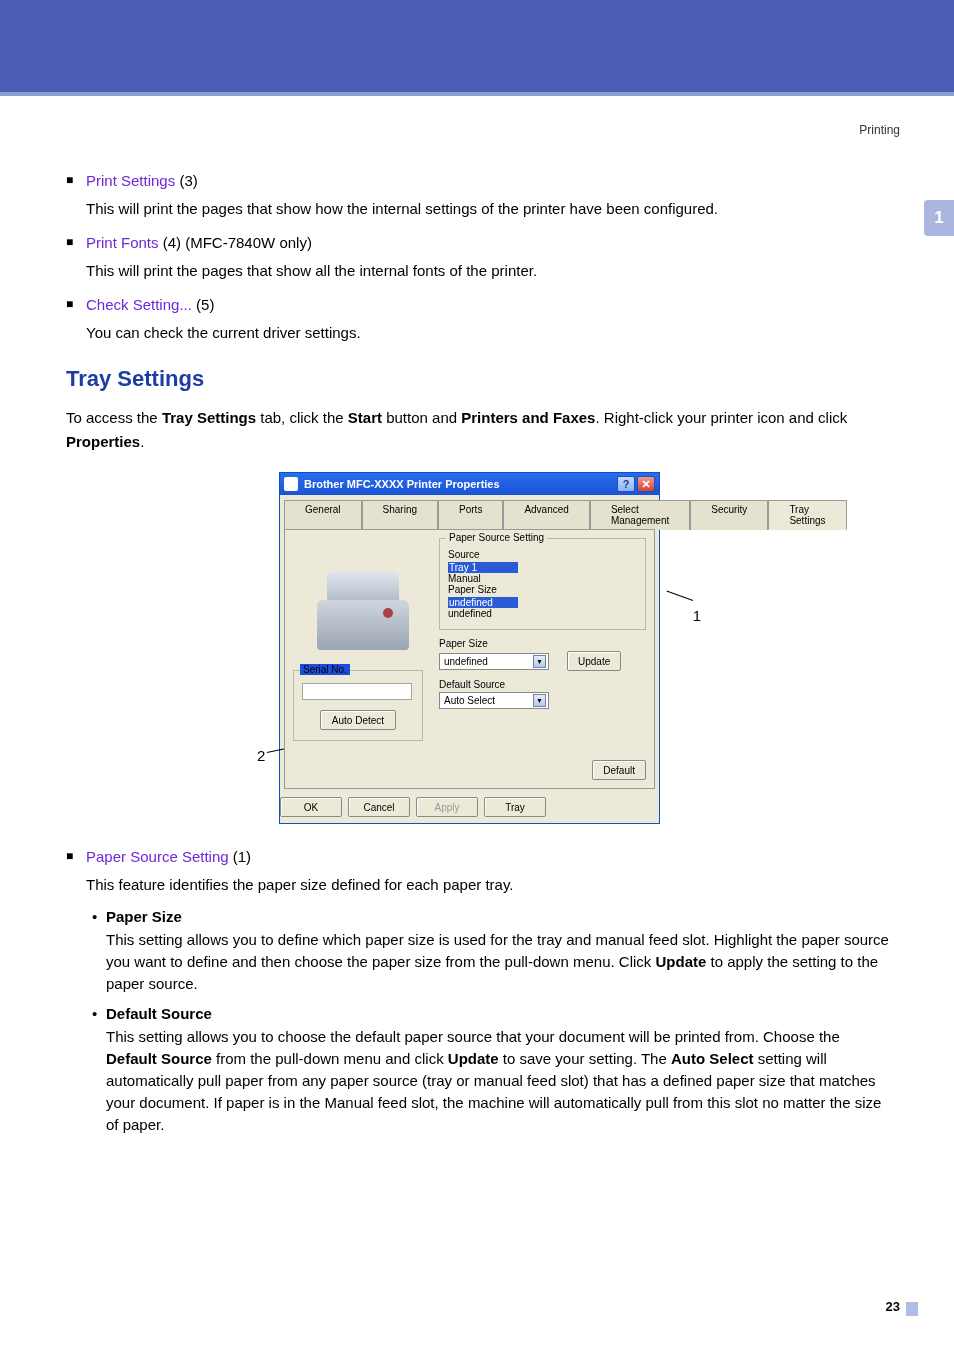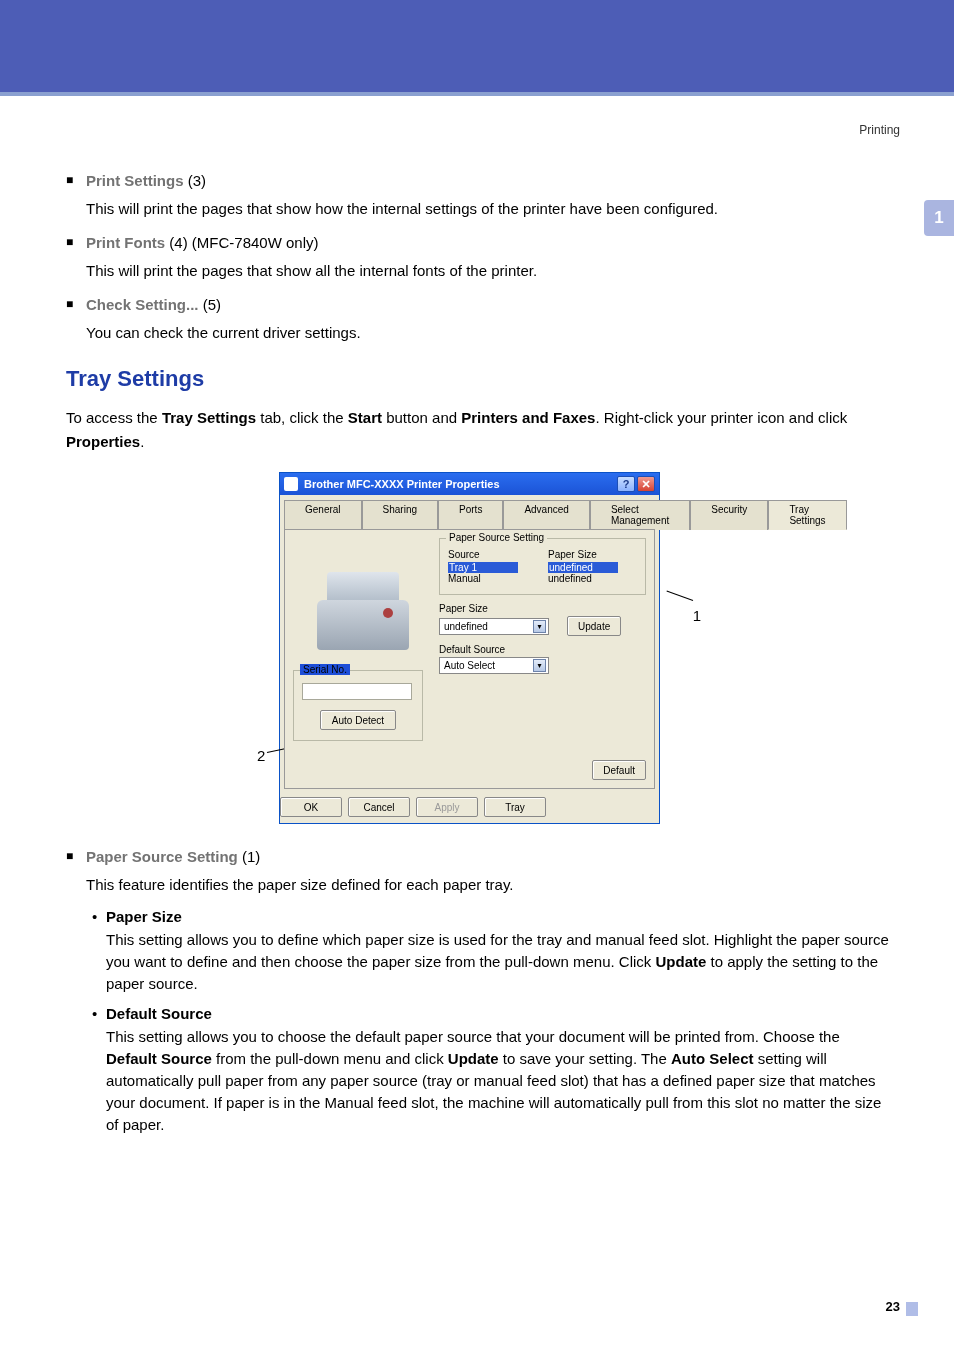--- a/index.html
+++ b/index.html
@@ -4,21 +4,21 @@
 <style>
   * { box-sizing: border-box; margin: 0; padding: 0; }
   html, body { width: 954px; height: 1350px; background: #fff; font-family: Arial, Helvetica, sans-serif; color: #000; }
   .top-banner { width: 100%; height: 96px; background: #4d5db6; border-bottom: 4px solid #8aa0d0; }
   .header-label { position: absolute; top: 123px; right: 54px; font-size: 12px; color: #333; }
   .side-tab { position: absolute; top: 200px; right: 0; width: 30px; height: 36px; background: #aab5e0; color: #fff; font-weight: bold; display: flex; align-items: center; justify-content: center; font-size: 17px; border-radius: 4px 0 0 4px; }
   .content { position: absolute; top: 170px; left: 66px; width: 826px; }
   .bullet-row { display: flex; align-items: flex-start; margin-bottom: 4px; }
   .bullet { width: 20px; flex-shrink: 0; font-size: 12px; line-height: 20px; }
   .bullet-text { font-size: 15px; line-height: 22px; }
-  .bullet-text b { color: #737373; font-weight: bold; }
+  .bullet-text b { color: #6d28d9; font-weight: normal; }
   .body-para { margin: 6px 0 12px 20px; font-size: 15px; line-height: 22px; }
   .heading1 { color: #1e3ca6; font-size: 22px; font-weight: bold; margin: 22px 0 14px 0; }
   .access-para { font-size: 15px; line-height: 24px; margin-bottom: 18px; }
 
   
   .dialog-wrap { position: relative; width: 400px; margin: 0 auto 22px auto; }
   .dialog { width: 381px; border: 1px solid #0a52c7; background: #ece9d8; font-size: 10px; font-family: 'Tahoma', Arial, sans-serif; }
   .titlebar { height: 22px; background: linear-gradient(to bottom,#2a6def,#1b53d6); display:flex; align-items:center; padding:0 4px; color:#fff; font-size:11px; font-weight:bold; }
   .titlebar .ticon { width:14px; height:14px; background:#fff; margin-right:6px; border-radius:2px; display:flex; align-items:center; justify-content:center; }
   .titlebar .spacer { flex:1; }
@@ -36,21 +36,21 @@
   .pr-top { position:absolute; bottom:58px; left:24px; width:72px; height:28px; background:linear-gradient(to bottom,#dfe5ec,#b4bfcb); border-radius:4px 4px 0 0; }
   .pr-knob { position:absolute; bottom:40px; left:80px; width:10px; height:10px; background:#ac4040; border-radius:50%; }
   .serial-group { border:1px solid #b9b9a7; padding:12px 8px 10px 8px; font-size:10px; position:relative; width:130px; margin-top:12px; }
   .serial-group .lg { position:absolute; top:-7px; left:6px; background:#1d4ed8; padding:0 3px; font-size:10px; }
   .serial-input { width:110px; height:17px; border:1px solid #a8a89a; background:#fff; display:block; margin-bottom:10px; }
   .btn { display:inline-flex; align-items:center; justify-content:center; height:20px; padding:0 10px; background:#ece9d8; border:1px solid #888; border-radius:2px; font-size:10px; box-shadow:inset 1px 1px 0 #fff; }
   .btn.wide { width:76px; }
   .right-col { flex:1; padding-left:6px; }
   .pss-group { border:1px solid #b9b9a7; padding:10px 8px 6px 8px; position:relative; margin-bottom:8px; }
   .pss-group .lg { position:absolute; top:-7px; left:6px; background:#ece9d8; padding:0 3px; font-size:10px; }
-  .src-table { display:flex; gap:30px; font-size:10px; margin-bottom:4px; }
+  .src-table { display:flex; font-size:10px; margin-bottom:4px;flex-direction:column; }
   .src-col { width:70px; }
   .src-col .hdr { margin-bottom:2px; }
   .src-row { font-size:10px; }
   .src-row.sel { background:#2a5bd7; color:#fff; padding:0 1px; }
   .field-label { font-size:10px; margin:8px 0 2px 0; }
   .dd { width:110px; height:17px; border:1px solid #888; background:#fff; display:flex; align-items:center; justify-content:space-between; padding:0 2px 0 4px; font-size:10px; }
   .dd .arrow { width:13px; height:13px; background:linear-gradient(#e4ecf9,#b7c9e6); border:1px solid #6d83aa; display:flex; align-items:center; justify-content:center; font-size:8px; }
   .row-flex { display:flex; align-items:center; gap:18px; }
   .default-btn-row { position:absolute; right:8px; bottom:8px; }
   .bottom-btns { display:flex; gap:6px; justify-content:flex-start; padding:4px 6px 6px 0; }

